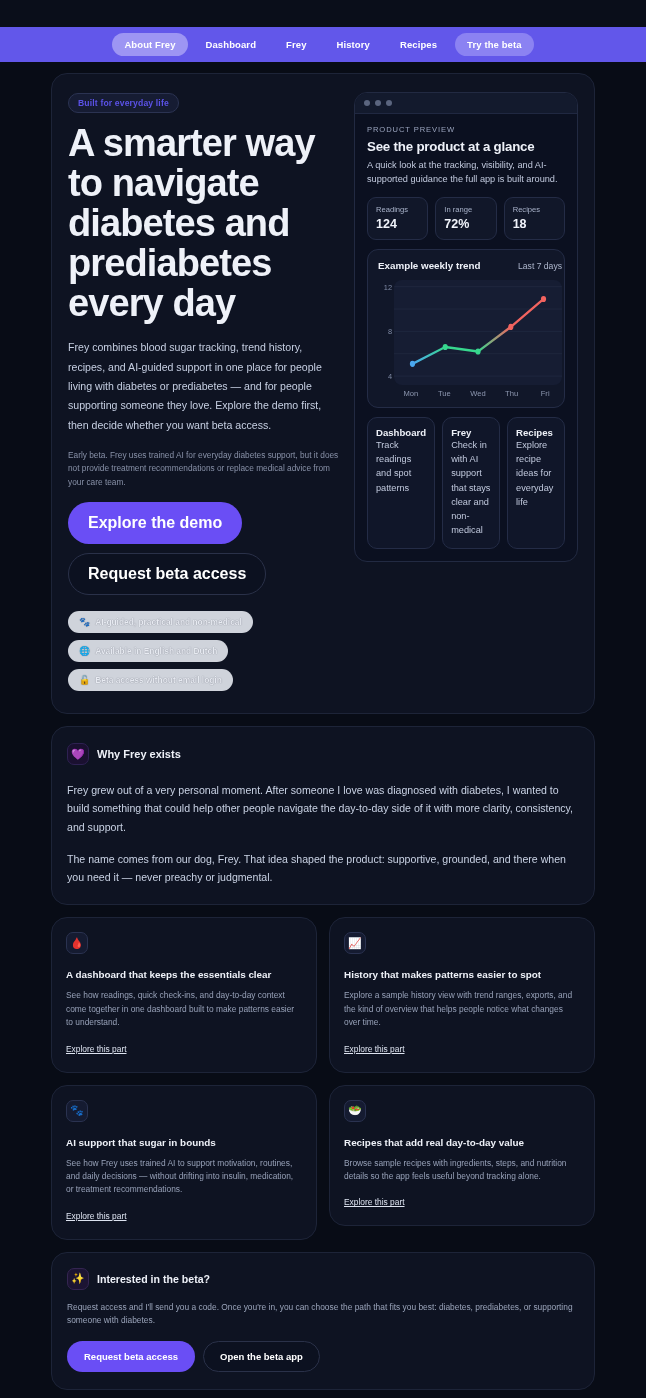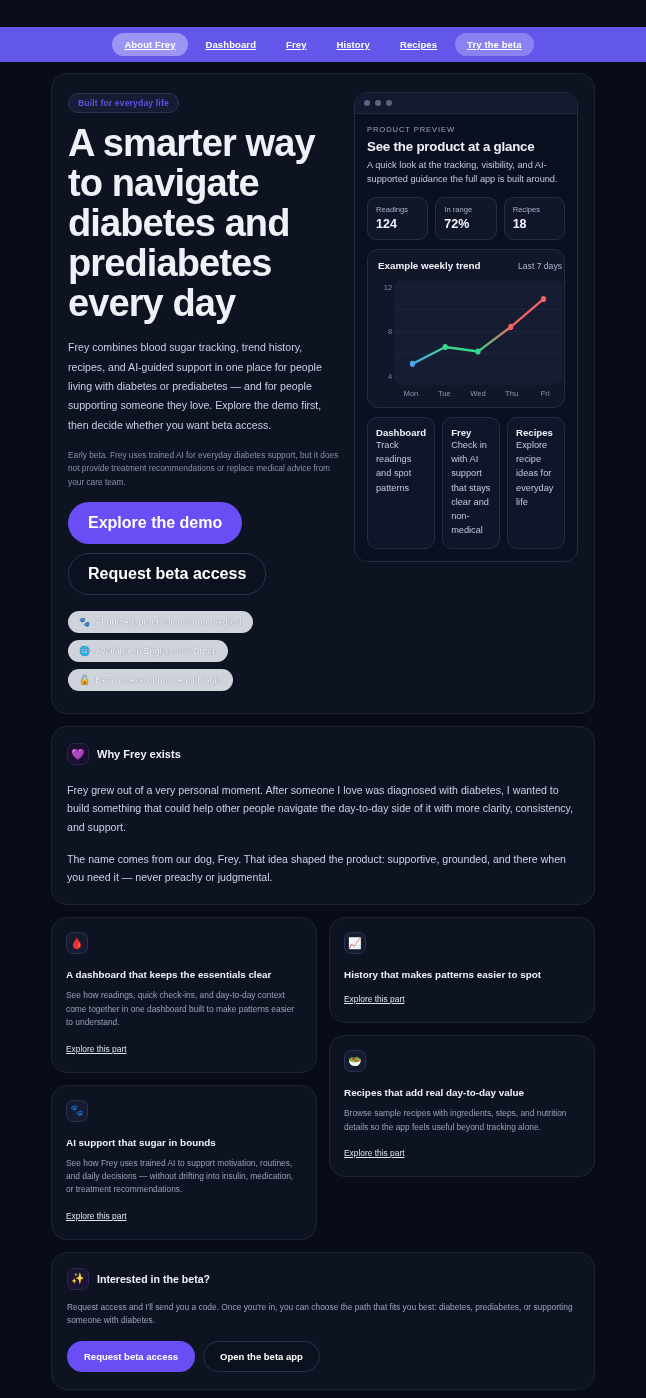--- a/index.html
+++ b/index.html
@@ -22,21 +22,20 @@
     gap: 6px;
   }
   .nav-item {
     font-size: 9.5px;
     font-weight: bold;
     color: #ffffff;
     padding: 6px 12px;
     border-radius: 999px;
     letter-spacing: 0.1px;
     white-space: nowrap;
-    text-decoration: underline;
   }
   .nav-item.pill-light { background: #9d95f3; color: #ffffff; }
   .nav-item.pill-beta  { background: #8b82f2; color: #ffffff; }
 
   
   .page { padding: 11px 0 22px 0; }
   .shell { width: 544px; margin: 0 auto; }
 
   .panel {
     background: #0e1322;
@@ -413,20 +412,21 @@
           <span class="icon-sq">🐾</span>
           <div class="fcard-title">AI support that sugar in bounds</div>
           <div class="fcard-text">See how Frey uses trained AI to support motivation, routines, and daily decisions — without drifting into insulin, medication, or treatment recommendations.</div>
           <a class="fcard-link">Explore this part</a>
         </div>
       </div>
       <div class="fcol">
         <div class="panel fcard">
           <span class="icon-sq">📈</span>
           <div class="fcard-title">History that makes patterns easier to spot</div>
+          <div class="fcard-text">Explore a sample history view with trend ranges, exports, and the kind of overview that helps people notice what changes over time.</div>
           <a class="fcard-link">Explore this part</a>
         </div>
         <div class="panel fcard">
           <span class="icon-sq">🥗</span>
           <div class="fcard-title">Recipes that add real day-to-day value</div>
           <div class="fcard-text">Browse sample recipes with ingredients, steps, and nutrition details so the app feels useful beyond tracking alone.</div>
           <a class="fcard-link">Explore this part</a>
         </div>
       </div>
     </section>

